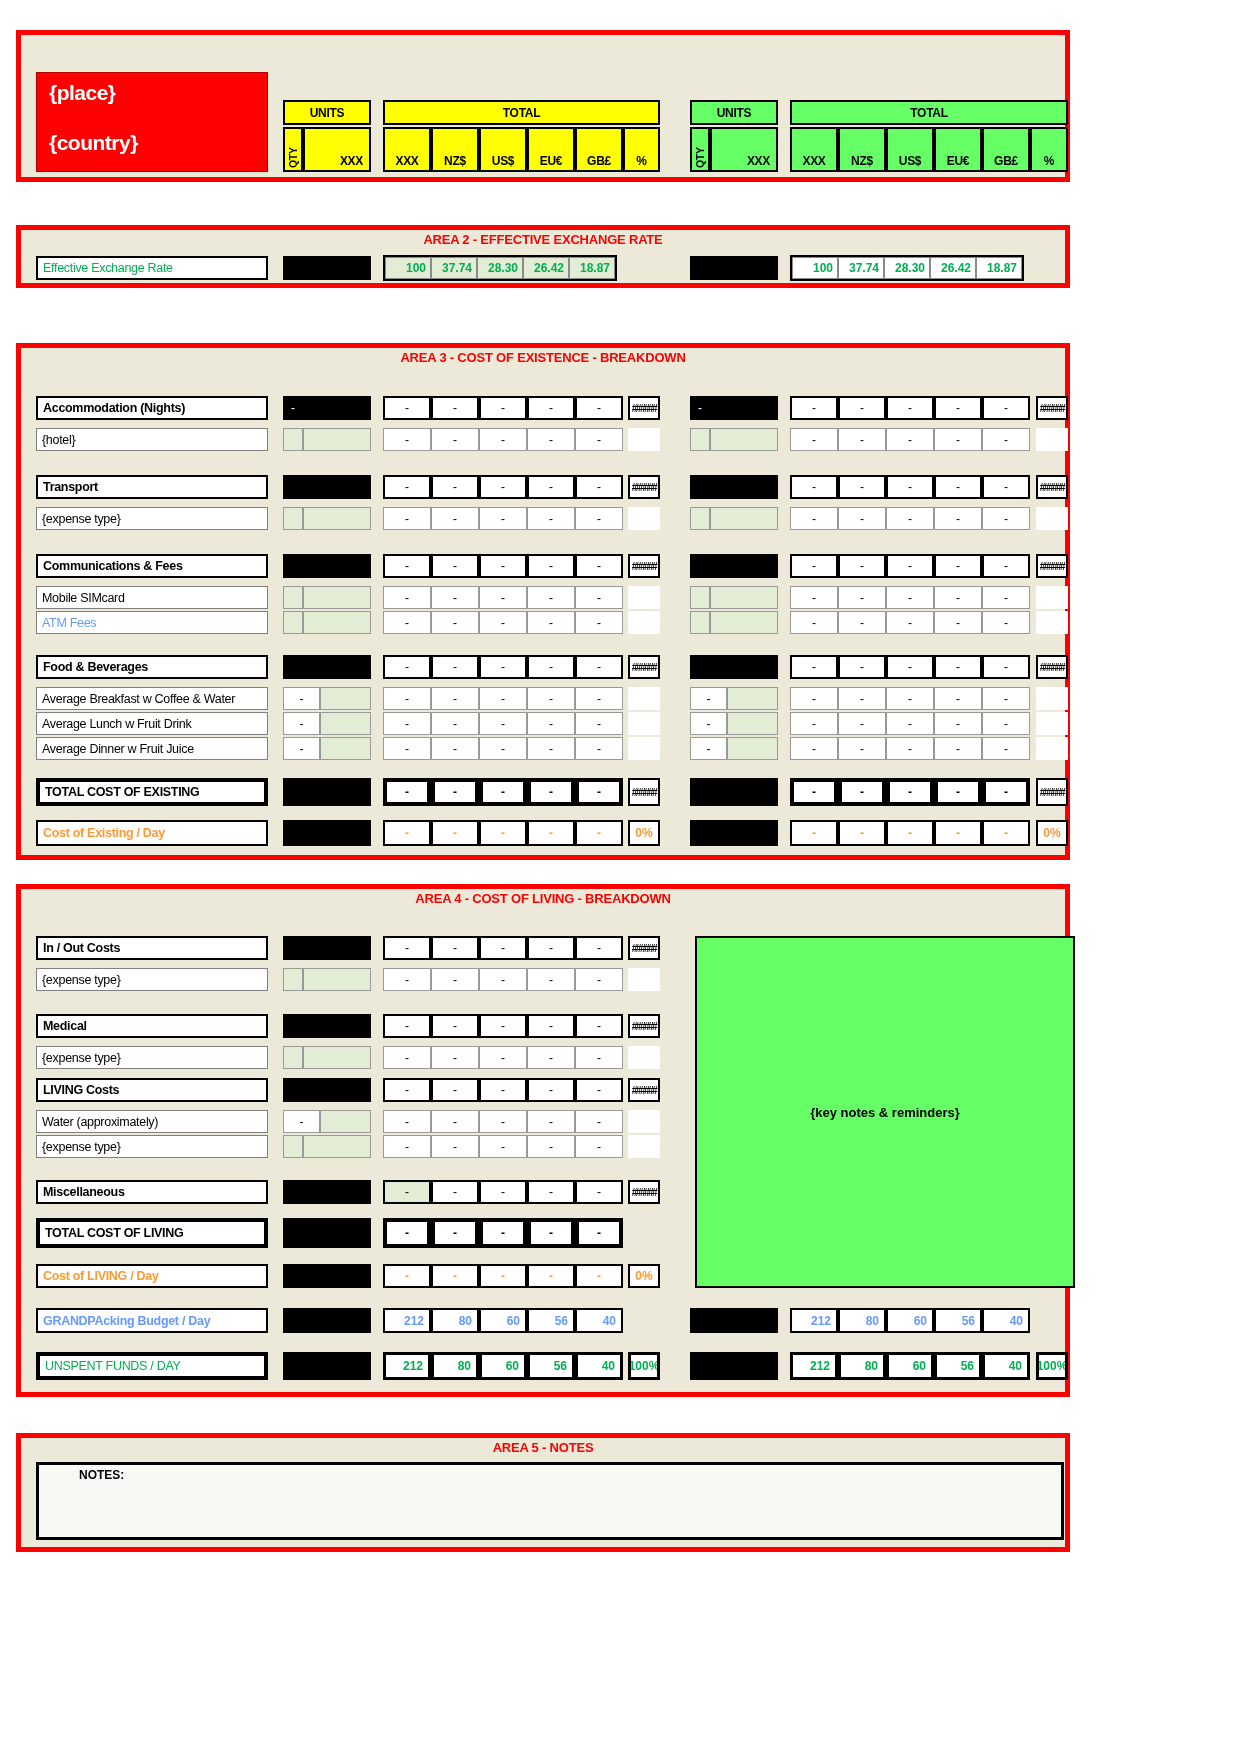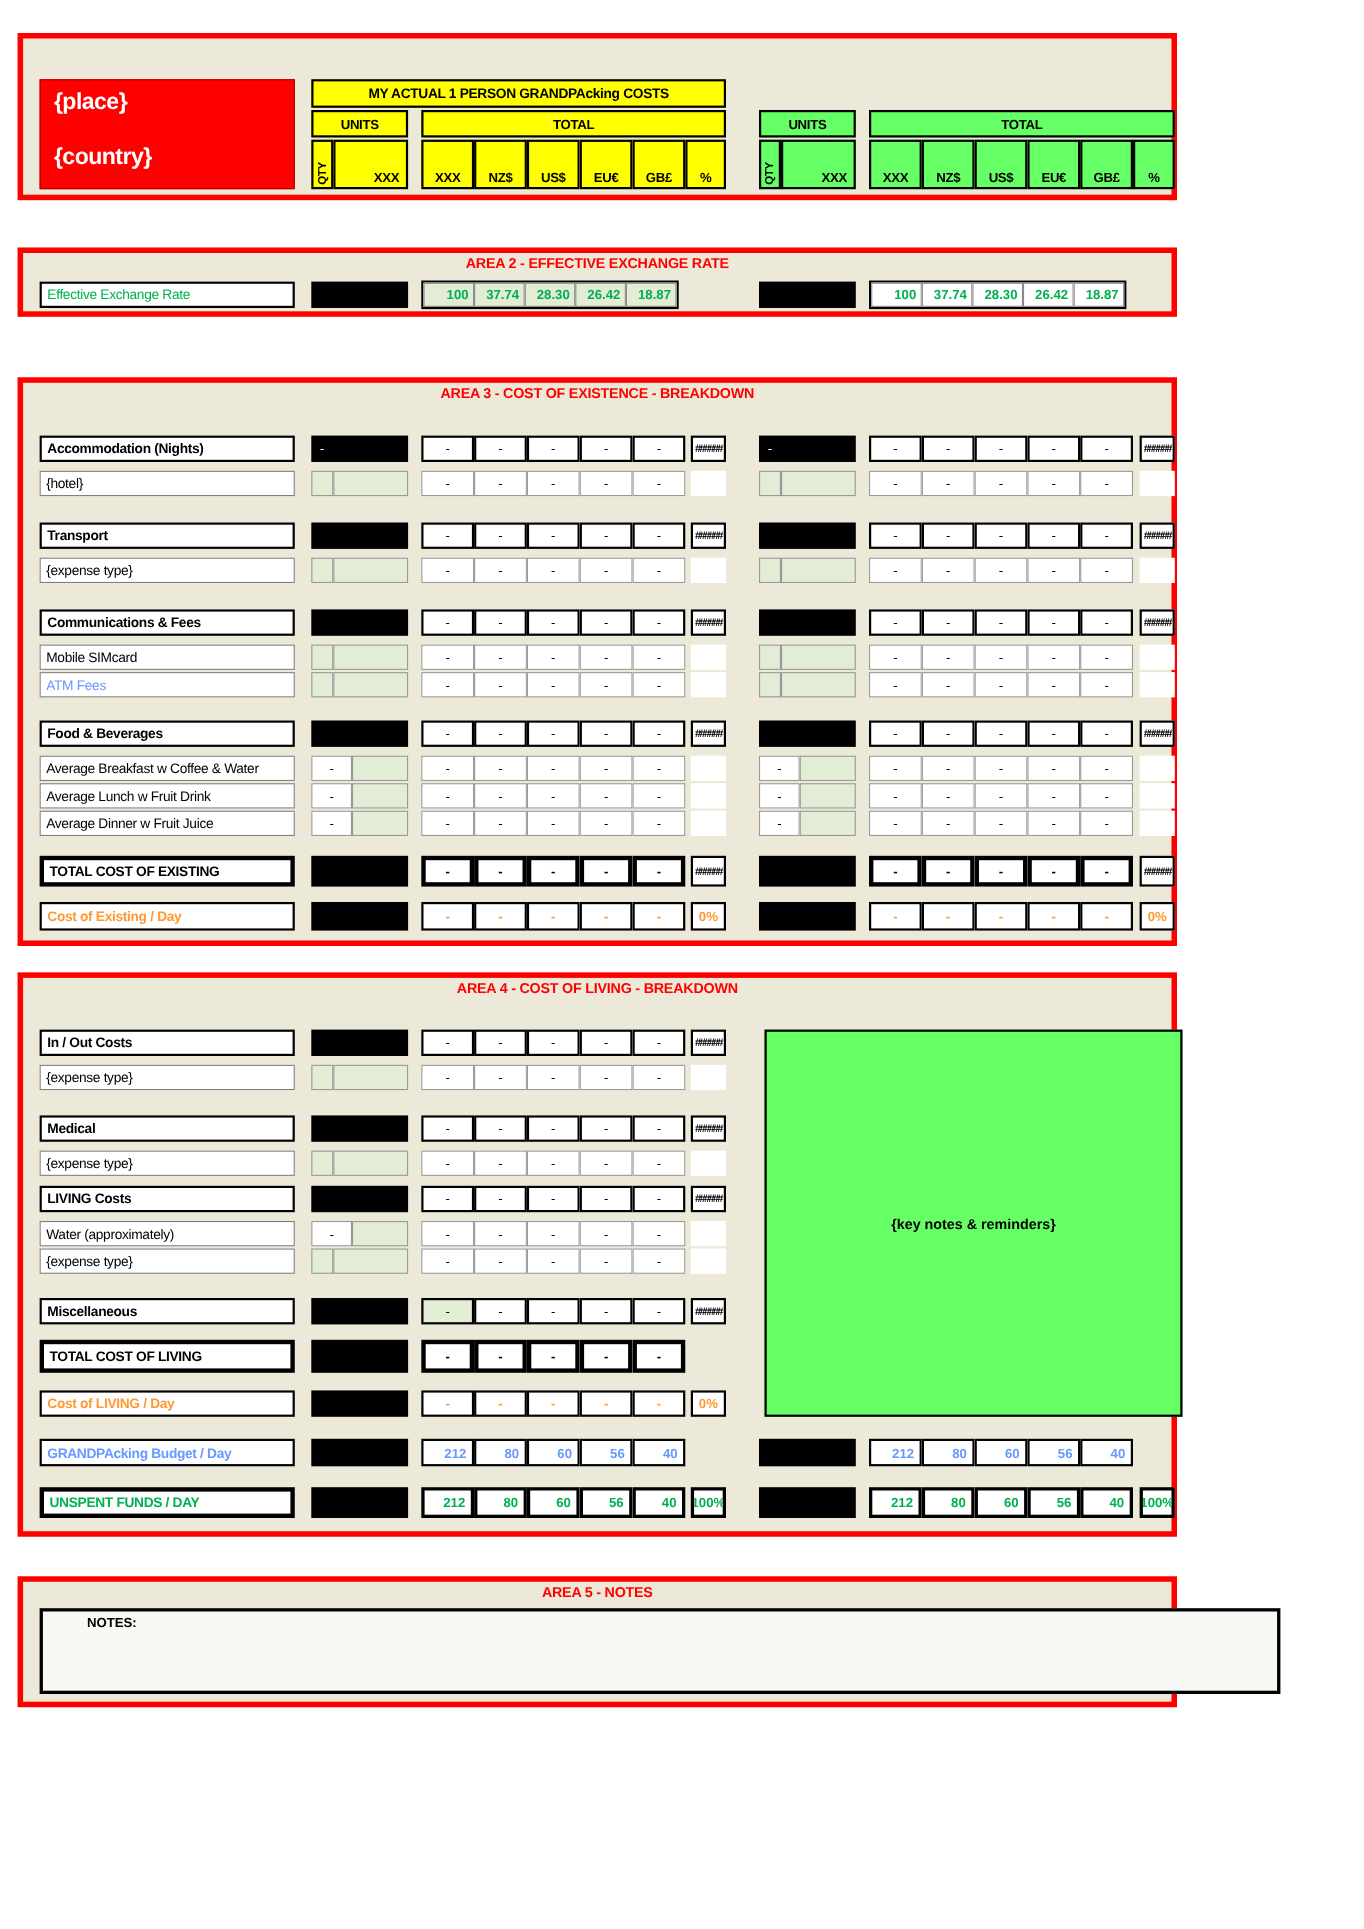--- a/index.html
+++ b/index.html
@@ -17,21 +17,21 @@
   .hcell.right{justify-content:flex-end;padding-right:6px;}
   .qty-rot{writing-mode:vertical-rl;transform:rotate(180deg);display:flex;align-items:center;justify-content:flex-start;padding:2px 0 0 0;font-size:10.5px;}
   .yellow{background:#FFFF00;}
   .green{background:#66FF66;}
   .lbl{display:flex;align-items:center;padding-left:5px;font-size:12.5px;letter-spacing:-0.3px;background:#fff;overflow:hidden;white-space:nowrap;}
   .lbl-cat{border:2px solid #000;font-weight:bold;}
   .lbl-sub{border:1px solid #808080;}
   .lbl-total{border:4px solid #000;font-weight:bold;}
   .lbl-day{border:2px solid #000;font-weight:bold;color:#FF9933;}
   .lbl-budget{border:2px solid #000;font-weight:bold;color:#6699FF;}
-  .lbl-unspent{border:4px solid #000;font-weight:bold;color:#00B050;}
+  .lbl-unspent{border:4px solid #000;font-weight:normal;color:#00B050;}
   .blackbox{background:#000;color:#fff;display:flex;align-items:center;padding-left:8px;font-size:12px;}
   .cell{background:#fff;display:flex;align-items:center;justify-content:center;font-size:12px;overflow:hidden;}
   .cell.num{justify-content:flex-end;padding-right:5px;font-weight:bold;}
   .b-cat{border:2px solid #000;}
   .b-sub{border:1px solid #999;}
   .b-total{border:4px solid #000;font-weight:bold;}
   .b-day{border:2px solid #000;color:#FF9933;font-weight:bold;}
   .b-unspent{border:3px solid #000;}
   .qtygreen{background:#E3EDD5;border:1px solid #999;}
   .hash{font-size:10px;font-weight:bold;letter-spacing:-1.5px;justify-content:center;padding:0;}
@@ -55,21 +55,20 @@
   <div class="ptitle" style="top:232px;">AREA 2 - EFFECTIVE EXCHANGE RATE</div>
   <div class="ptitle" style="top:350px;">AREA 3 - COST OF EXISTENCE - BREAKDOWN</div>
   <div class="ptitle" style="top:891px;">AREA 4 - COST OF LIVING - BREAKDOWN</div>
   <div class="ptitle" style="top:1440px;">AREA 5 - NOTES</div>
 
   <div class="abs placebox" style="left:36px;top:72px;width:232px;height:100px;">
     <div class="place-line" style="top:8px;">{place}</div>
     <div class="place-line" style="top:58px;">{country}</div>
   </div>
 
-  <div class="abs htable-title yellow" style="left:283px;top:72px;width:377px;height:26px;">MY ACTUAL 1 PERSON GRANDPAcking COSTS</div>
   <div class="abs hcell yellow" style="left:283px;top:100px;width:88px;height:25px;align-items:center;padding-bottom:0;">UNITS</div>
   <div class="abs hcell yellow" style="left:383px;top:100px;width:277px;height:25px;align-items:center;padding-bottom:0;">TOTAL</div>
   <div id="a1-left-cols" class="abs" style="left:0;top:0;">
       <div class="abs hcell qty-rot yellow" style="left: 283px; top: 127px; width: 20px; height: 45px; font-weight: bold;">QTY</div>
       <div class="abs hcell right yellow" style="left: 303px; top: 127px; width: 68px; height: 45px;">XXX</div>
       <div class="abs hcell yellow" style="left: 383px; top: 127px; width: 48px; height: 45px;">XXX</div>
       <div class="abs hcell yellow" style="left: 431px; top: 127px; width: 48px; height: 45px;">NZ$</div>
       <div class="abs hcell yellow" style="left: 479px; top: 127px; width: 48px; height: 45px;">US$</div>
       <div class="abs hcell yellow" style="left: 527px; top: 127px; width: 48px; height: 45px;">EU€</div>
       <div class="abs hcell yellow" style="left: 575px; top: 127px; width: 48px; height: 45px;">GB£</div>
@@ -104,21 +103,21 @@
       <div class="exch-cell" style="background: rgb(255, 255, 255);">37.74</div>
       <div class="exch-cell" style="background: rgb(255, 255, 255);">28.30</div>
       <div class="exch-cell" style="background: rgb(255, 255, 255);">26.42</div>
       <div class="exch-cell" style="background: rgb(255, 255, 255);">18.87</div>
     </div>
 
   <div class="abs notesgreen" style="left:695px;top:936px;width:380px;height:352px;">
     <span>{key notes &amp; reminders}</span>
   </div>
 
-  <div class="abs notesbox" style="left:36px;top:1462px;width:1128px;height:78px;padding-left:40px;">
+  <div class="abs notesbox" style="left:36px;top:1462px;width:1028px;height:78px;padding-left:40px;">
     <span>NOTES:</span>
   </div>
 
   <div id="rows">
       <div class="abs lbl lbl-cat" style="left: 36px; top: 396px; width: 232px; height: 24px;">Accommodation (Nights)</div>
       <div class="abs blackbox" style="left: 283px; top: 396px; width: 88px; height: 24px;">-</div>
       <div class="abs cell b-cat" style="left: 383px; top: 396px; width: 48px; height: 24px;">-</div>
       <div class="abs cell b-cat" style="left: 431px; top: 396px; width: 48px; height: 24px;">-</div>
       <div class="abs cell b-cat" style="left: 479px; top: 396px; width: 48px; height: 24px;">-</div>
       <div class="abs cell b-cat" style="left: 527px; top: 396px; width: 48px; height: 24px;">-</div>

